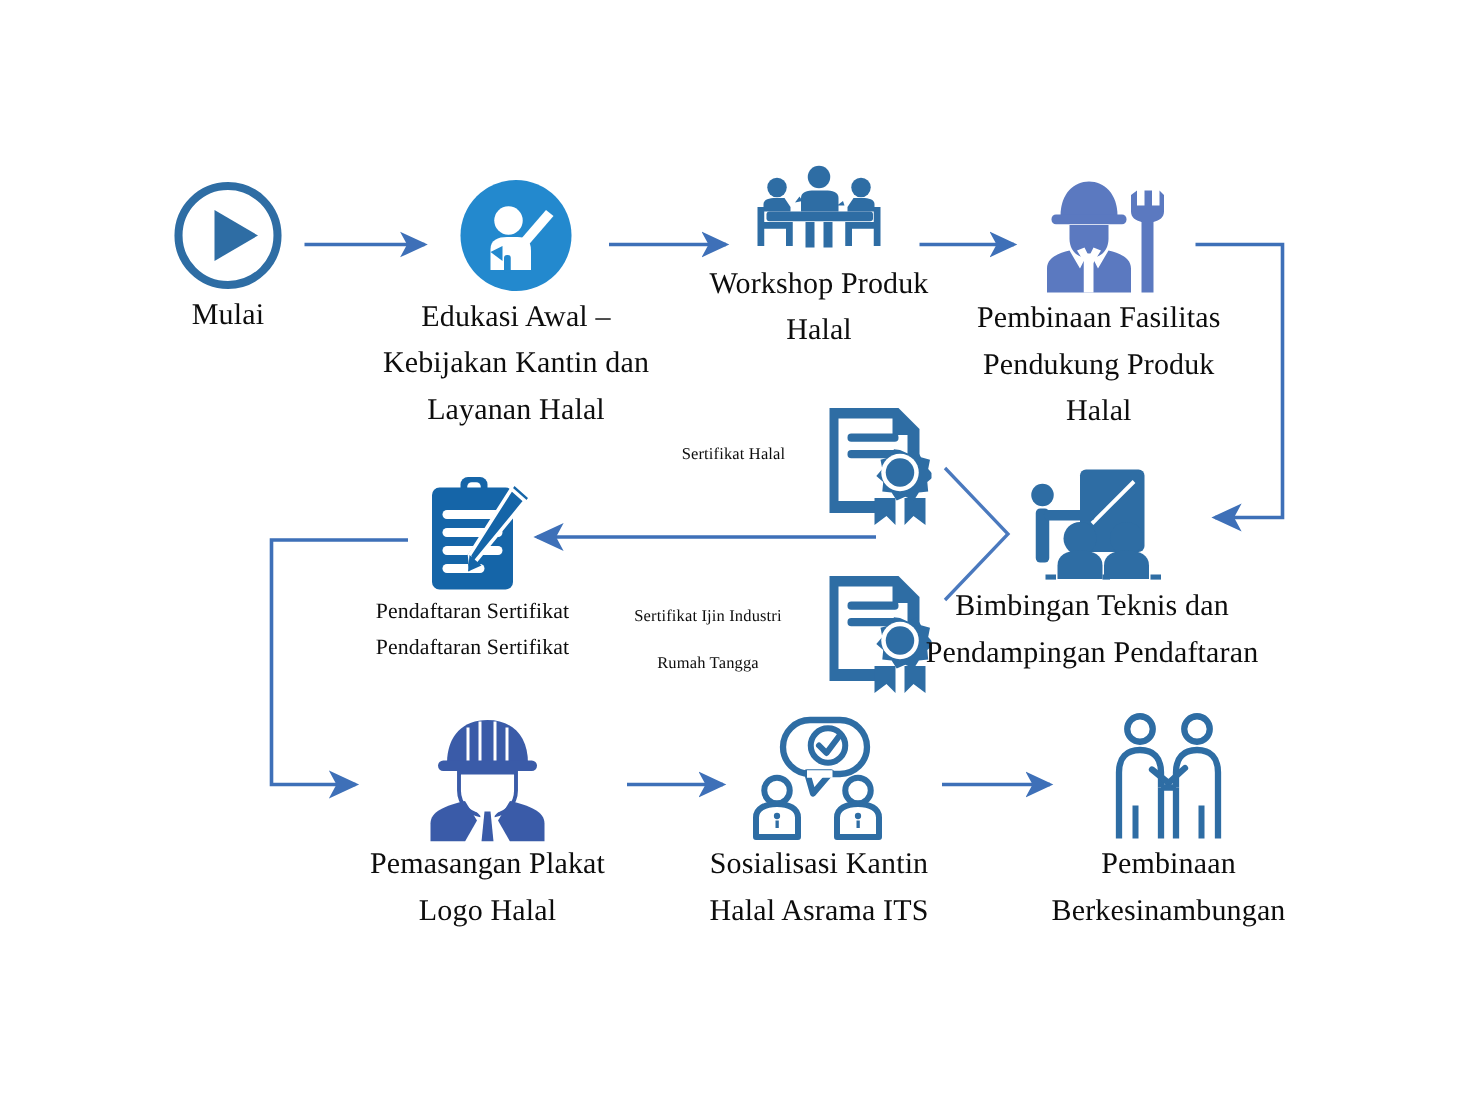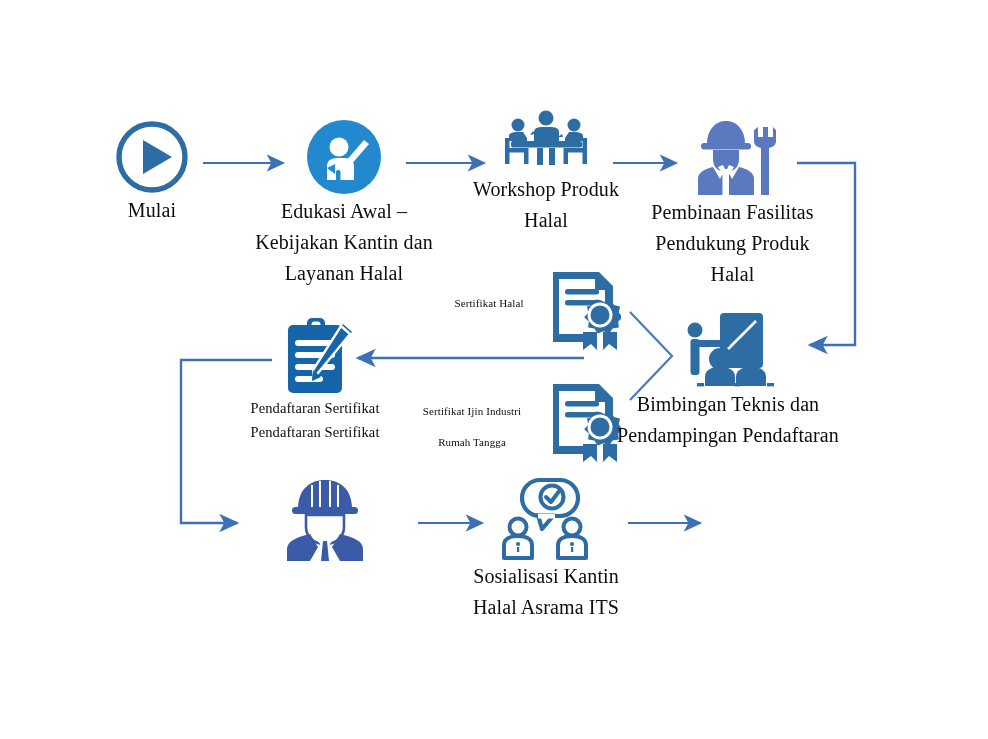--- a/index.html
+++ b/index.html
@@ -278,20 +278,24 @@
         <path d="M24 38 L62 38 L62 50 C62 60 54 67 43 67 C32 67 24 60 24 50 Z" fill="#ffffff" stroke="#3A5BA8" stroke-width="2.6"></path>
 
         <path d="M5 84 L5 72 C5 64 15 60 28 57 L36 70 L28 84 Z" fill="#3A5BA8"></path>
         <path d="M81 84 L81 72 C81 64 71 60 58 57 L50 70 L58 84 Z" fill="#3A5BA8"></path>
 
         <path d="M30 58 L43 72 L56 58 L50 55 L43 63 L36 55 Z" fill="#ffffff"></path>
         <path d="M39 62 L47 62 L50 84 L36 84 Z" fill="#ffffff"></path>
         <path d="M41 64 L45 64 L47 84 L39 84 Z" fill="#3A5BA8"></path>
       </svg>
     </span>
+    <div class="caption">
+      <span class="ln">Pemasangan Plakat</span>
+      <span class="ln">Logo Halal</span>
+    </div>
   </div>
 
   <div class="node" style="left:478px; top:477px; width:136px;">
     <span class="icon-box">
       <svg width="96" height="84" viewBox="0 0 96 84">
 
         <rect x="24" y="3" width="56" height="36" rx="18" fill="none" stroke="#2E6DA4" stroke-width="4.2"></rect>
         <path d="M40 38 L44 52 L56 38 Z" fill="#ffffff" stroke="#2E6DA4" stroke-width="4.2" stroke-linejoin="round"></path>
         <path d="M40 39 L57 39" stroke="#ffffff" stroke-width="5"></path>
 
@@ -308,14 +312,37 @@
         <circle cx="74" cy="67" r="2.1" fill="#2E6DA4"></circle>
         <rect x="73" y="70" width="2.2" height="5" fill="#2E6DA4"></rect>
       </svg>
     </span>
     <div class="caption">
       <span class="ln">Sosialisasi Kantin</span>
       <span class="ln">Halal Asrama ITS</span>
     </div>
   </div>
 
+  <div class="node" style="left:712px; top:475px; width:134px;">
+    <span class="icon-box">
+      <svg width="88" height="86" viewBox="0 0 88 86">
+
+        <circle cx="25" cy="11" r="8.5" fill="none" stroke="#2E6DA4" stroke-width="4.2"></circle>
+        <path d="M11 84 L11 40 C11 30 16 25 25 25 C34 25 39 30 39 40 L39 50" fill="none" stroke="#2E6DA4" stroke-width="4.2" stroke-linejoin="round"></path>
+        <path d="M39 84 L39 50" fill="none" stroke="#2E6DA4" stroke-width="4.2"></path>
+        <rect x="20" y="62" width="4" height="22" fill="#2E6DA4"></rect>
+
+        <circle cx="63" cy="11" r="8.5" fill="none" stroke="#2E6DA4" stroke-width="4.2"></circle>
+        <path d="M77 84 L77 40 C77 30 72 25 63 25 C54 25 49 30 49 40 L49 50" fill="none" stroke="#2E6DA4" stroke-width="4.2" stroke-linejoin="round"></path>
+        <path d="M49 84 L49 50" fill="none" stroke="#2E6DA4" stroke-width="4.2"></path>
+        <rect x="64" y="62" width="4" height="22" fill="#2E6DA4"></rect>
+
+        <path d="M33 38 L44 47 L55 37" fill="none" stroke="#2E6DA4" stroke-width="4.2" stroke-linejoin="round" stroke-linecap="round"></path>
+        <path d="M39 50 L49 50" fill="none" stroke="#2E6DA4" stroke-width="4.2"></path>
+      </svg>
+    </span>
+    <div class="caption">
+      <span class="ln">Pembinaan</span>
+      <span class="ln">Berkesinambungan</span>
+    </div>
+  </div>
 
 </div>
 
 </body></html>

